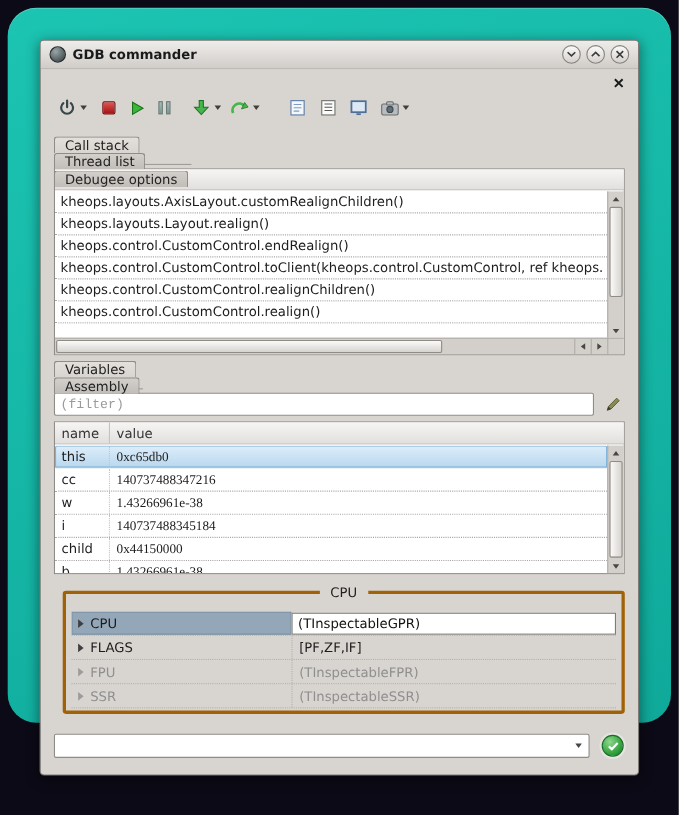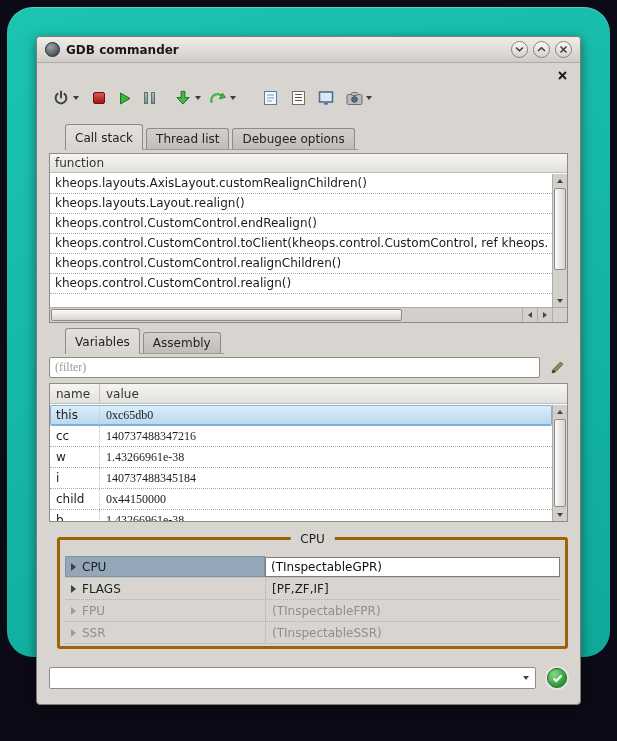--- a/index.html
+++ b/index.html
@@ -23,21 +23,21 @@
   
   .toolbar{position:absolute;top:47px;left:14px;height:28px;display:flex;align-items:center;}
   .tbtn{height:24px;min-width:20px;display:flex;align-items:center;justify-content:center;gap:3px;}
   .dd{width:10px;height:24px;display:flex;align-items:center;justify-content:center;}
   .dd i{width:0;height:0;border-left:3.5px solid transparent;border-right:3.5px solid transparent;border-top:4px solid #3e3e3e;}
   .sp8{width:8px;} .sp14{width:14px;} .sp22{width:22px;} .sp5{width:5px;}
   .stop-sq{width:12px;height:12px;border-radius:2px;border:1px solid #6f0f0f;background:linear-gradient(#e25555,#a31515);}
   .pause-bars{display:flex;gap:3px;}
   .pause-bars b{width:4px;height:12px;border:1px solid #5c726f;background:linear-gradient(#a9bdba,#7a928f);}
   
-  .tabbar{position:absolute;left:28px;display:flex;align-items:flex-end;height:26px;z-index:3;}
+  .tabbar{position:absolute;left:12px;display:flex;align-items:flex-start;height:26px;z-index:3;flex-direction:column;}
   .tab{height:21px;margin-bottom:1px;padding:0 9px;display:flex;align-items:center;font-size:12px;color:#222;
        background:linear-gradient(#d3d0cc,#c1beba);border:1px solid #8f8c88;border-bottom:none;
        border-radius:3px 3px 0 0;margin-right:3px;}
   .tab.active{height:26px;margin-bottom:0;background:linear-gradient(#e3e0dc,#d8d5d1);z-index:4;}
   #tabbar1{top:87px;} #tabbar2{top:291px;}
   .tabbar::after{content:"";position:absolute;left:0;right:0;bottom:0;height:1px;background:#9f9c98;z-index:-1;}
   
   .panel{position:absolute;left:12px;right:12px;background:#fff;border:1px solid #8f8c88;}
   #callstack{top:116px;height:170px;}
   .thead{height:19px;background:linear-gradient(#f6f5f4,#e2e0dd);border-bottom:1px solid #c2bfbb;
@@ -57,21 +57,21 @@
   .vthumb{position:absolute;left:1px;right:1px;border:1px solid #8f8c88;border-radius:2px;
           background:linear-gradient(90deg,#fbfaf9,#d7d4d0);}
   .hscroll{position:absolute;left:0;right:15px;bottom:0;height:15px;background:#d3d0cc;border-top:1px solid #b0ada9;}
   .hthumb{position:absolute;top:1px;bottom:1px;left:1px;width:70%;border:1px solid #8f8c88;border-radius:2px;
           background:linear-gradient(#fbfaf9,#d7d4d0);}
   .harrows{position:absolute;right:0;top:0;bottom:0;display:flex;}
   .hbtn{width:15px;display:grid;place-items:center;border-left:1px solid #b0ada9;}
   .corner{position:absolute;right:0;bottom:0;width:15px;height:15px;background:#d3d0cc;border-left:1px solid #b0ada9;border-top:1px solid #b0ada9;}
   
   .filter{position:absolute;left:12px;right:40px;top:320px;height:21px;border:1px solid #8f8c88;border-radius:2px;
-          background:#fff;font-size:12px;padding:0 5px;color:#0f766e;font-family:Liberation Serif, serif;}
+          background:#fff;font-size:12px;padding:0 5px;color:#0f766e;font-family:Liberation Mono, monospace;}
   .filter::placeholder{color:#9a9a9a;}
   .pen{position:absolute;right:11px;top:320px;width:24px;height:21px;display:grid;place-items:center;}
   
   #vars{top:346px;height:139px;}
   .vhead{height:20px;background:linear-gradient(#f6f5f4,#e2e0dd);border-bottom:1px solid #c2bfbb;
          display:flex;align-items:stretch;font-size:12px;color:#333;}
   .vhead .hn{width:50px;padding:3px 0 0 6px;border-right:1px solid #c6c3bf;}
   .vhead .hv{flex:1;padding:3px 0 0 6px;}
   .var-rows{position:absolute;top:21px;left:0;right:15px;bottom:0;overflow:hidden;}
   .vrow{height:21px;display:flex;align-items:stretch;border-bottom:1px dotted #a8a8a8;font-size:12px;color:#1c1c1c;}

